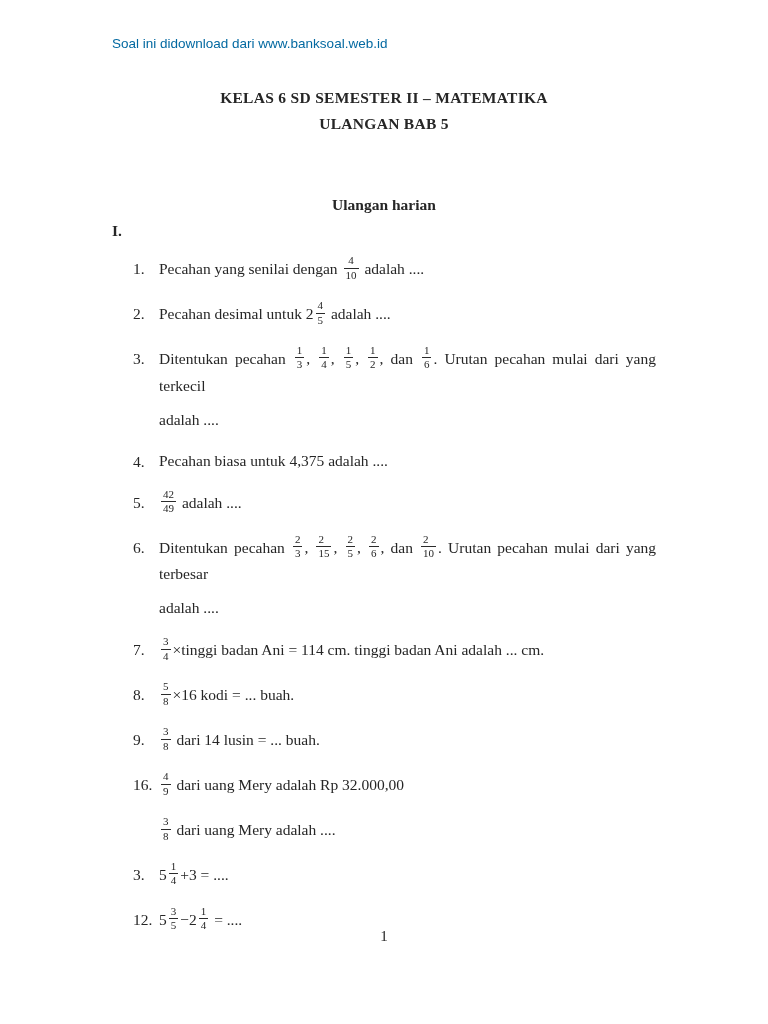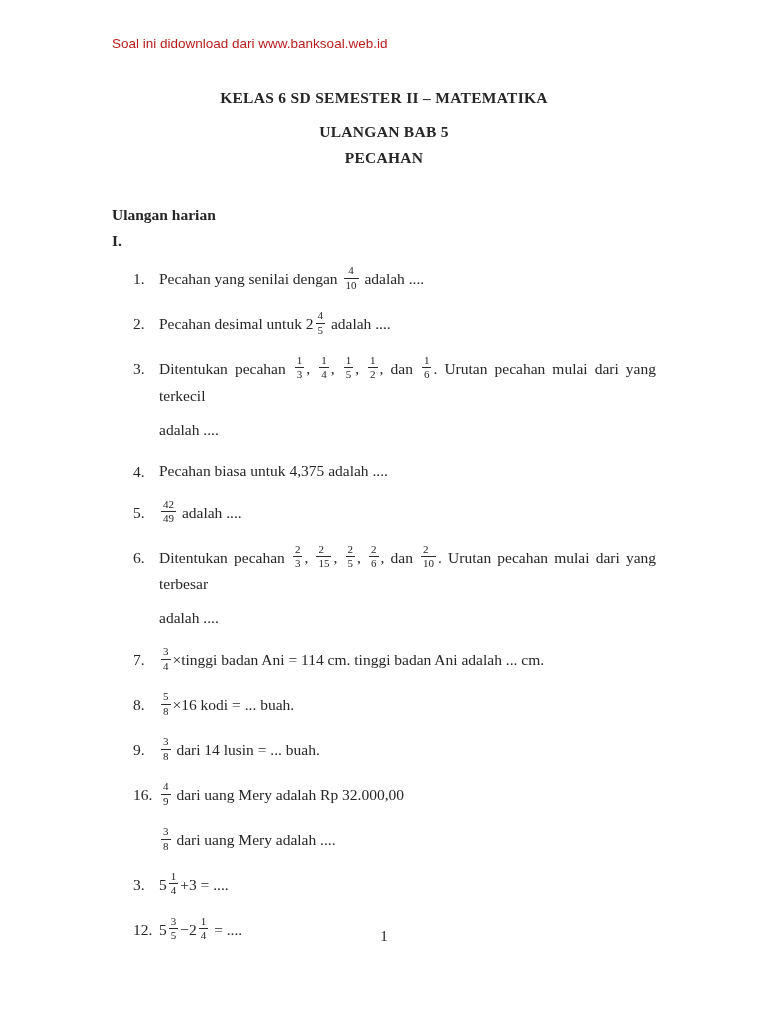--- a/index.html
+++ b/index.html
@@ -11,34 +11,34 @@
     position:relative;
     overflow:hidden;
   }
   .page{
     position:absolute;inset:0;
     padding:36px 112px 0 112px;
     box-sizing:border-box;
   }
   .source-line{
     font-family:"Liberation Sans","DejaVu Sans",sans-serif;
-    font-size:13.5px;color:#b91c1c;
+    font-size:13.5px;color:#0369a1;
     margin-bottom:16px;
   }
   .doc-title{
     text-align:center;
     font-weight:bold;
     font-size:15.5px;
     letter-spacing:0.3px;
     line-height:26px;
     margin-top:34px;
   }
   .section-heading{
     font-weight:bold;font-size:15.5px;
-    margin-top:32px;line-height:24px;
+    margin-top:56px;line-height:24px;text-align:center;
   }
   .instruction-row{
     font-weight:bold;font-size:15.5px;
     line-height:24px;margin-top:2px;
     display:flex;
   }
   .instruction-roman{width:21px;flex:none;}
   .problems{
     margin-top:10px;
     margin-left:21px; 
@@ -86,22 +86,21 @@
   }
 </style>
 </head>
 <body>
 
 <div class="page">
 
   <div class="source-line">Soal ini didownload dari www.banksoal.web.id</div>
 
   <div class="doc-title">KELAS 6 SD SEMESTER II – MATEMATIKA</div>
-  <div class="doc-title" style="margin-top:8px;">ULANGAN BAB 5</div>
-  <div class="doc-title" style="margin-top:0;">PECAHAN</div>
+  <div class="doc-title" style="margin-top:0;">ULANGAN BAB 5</div>
 
   <div class="section-heading">Ulangan harian</div>
 
   <div class="instruction-row">
     <span class="instruction-roman">I.</span>
   </div>
 
   <div class="problems" id="problems">
       <div class="problem">
         <span class="pnum">1.</span>

